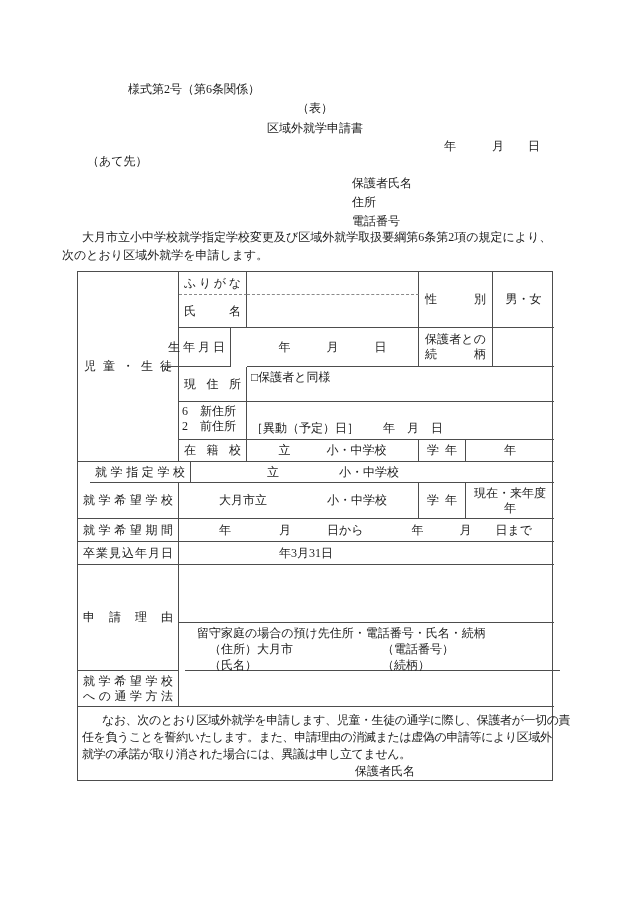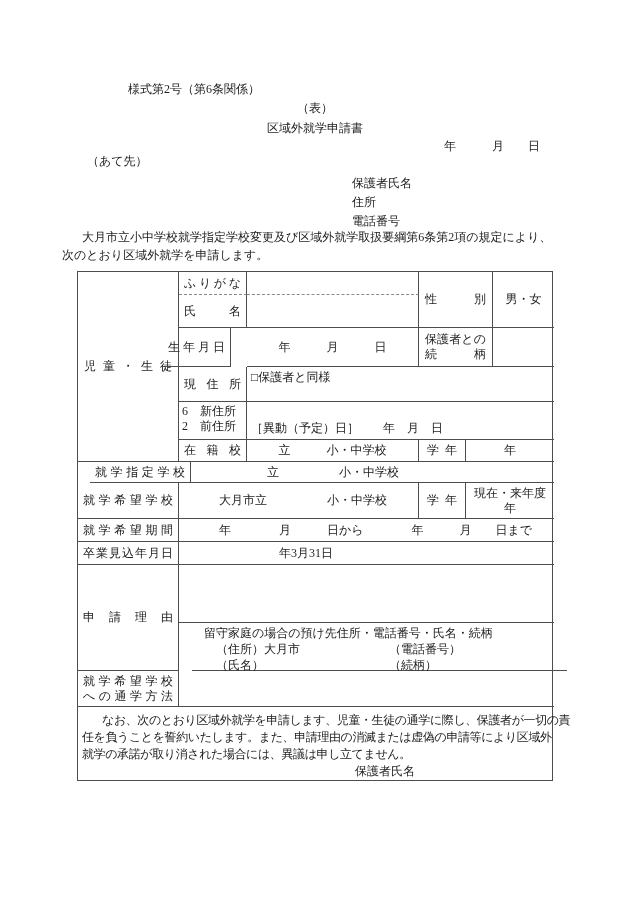--- a/index.html
+++ b/index.html
@@ -143,21 +143,21 @@
       <div class="jj">卒業見込年月日</div>
     </div>
     <div class="cell vc noR" style="left:101px;top:270px;width:375px;height:23px;">
       <div class="nowrap">　　　　　　　　年3月31日</div>
     </div>
 
     <div class="cell vc" style="left:0;top:293px;width:101px;height:106px;padding:0 5px;">
       <div class="jj">申請理由</div>
     </div>
     <div class="cell noR" style="left:101px;top:293px;width:375px;height:58px;"></div>
-    <div class="cell noR" style="left:114px;top:351px;width:375px;height:48px;padding:2px 0 0 12px;line-height:16px;">
+    <div class="cell noR" style="left:107px;top:351px;width:375px;height:48px;padding:2px 0 0 12px;line-height:16px;">
       <div class="nowrap">留守家庭の場合の預け先住所・電話番号・氏名・続柄</div>
       <div class="pairline"><span class="w1">（住所）大月市</span><span>（電話番号）</span></div>
       <div class="pairline"><span class="w1">（氏名）</span><span>（続柄）</span></div>
     </div>
 
     <div class="cell vc" style="left:0;top:399px;width:101px;height:36px;padding:0 5px;">
       <div class="jj">就学希望学校</div>
       <div class="jj">への通学方法</div>
     </div>
     <div class="cell noR" style="left:101px;top:399px;width:375px;height:36px;"></div>

